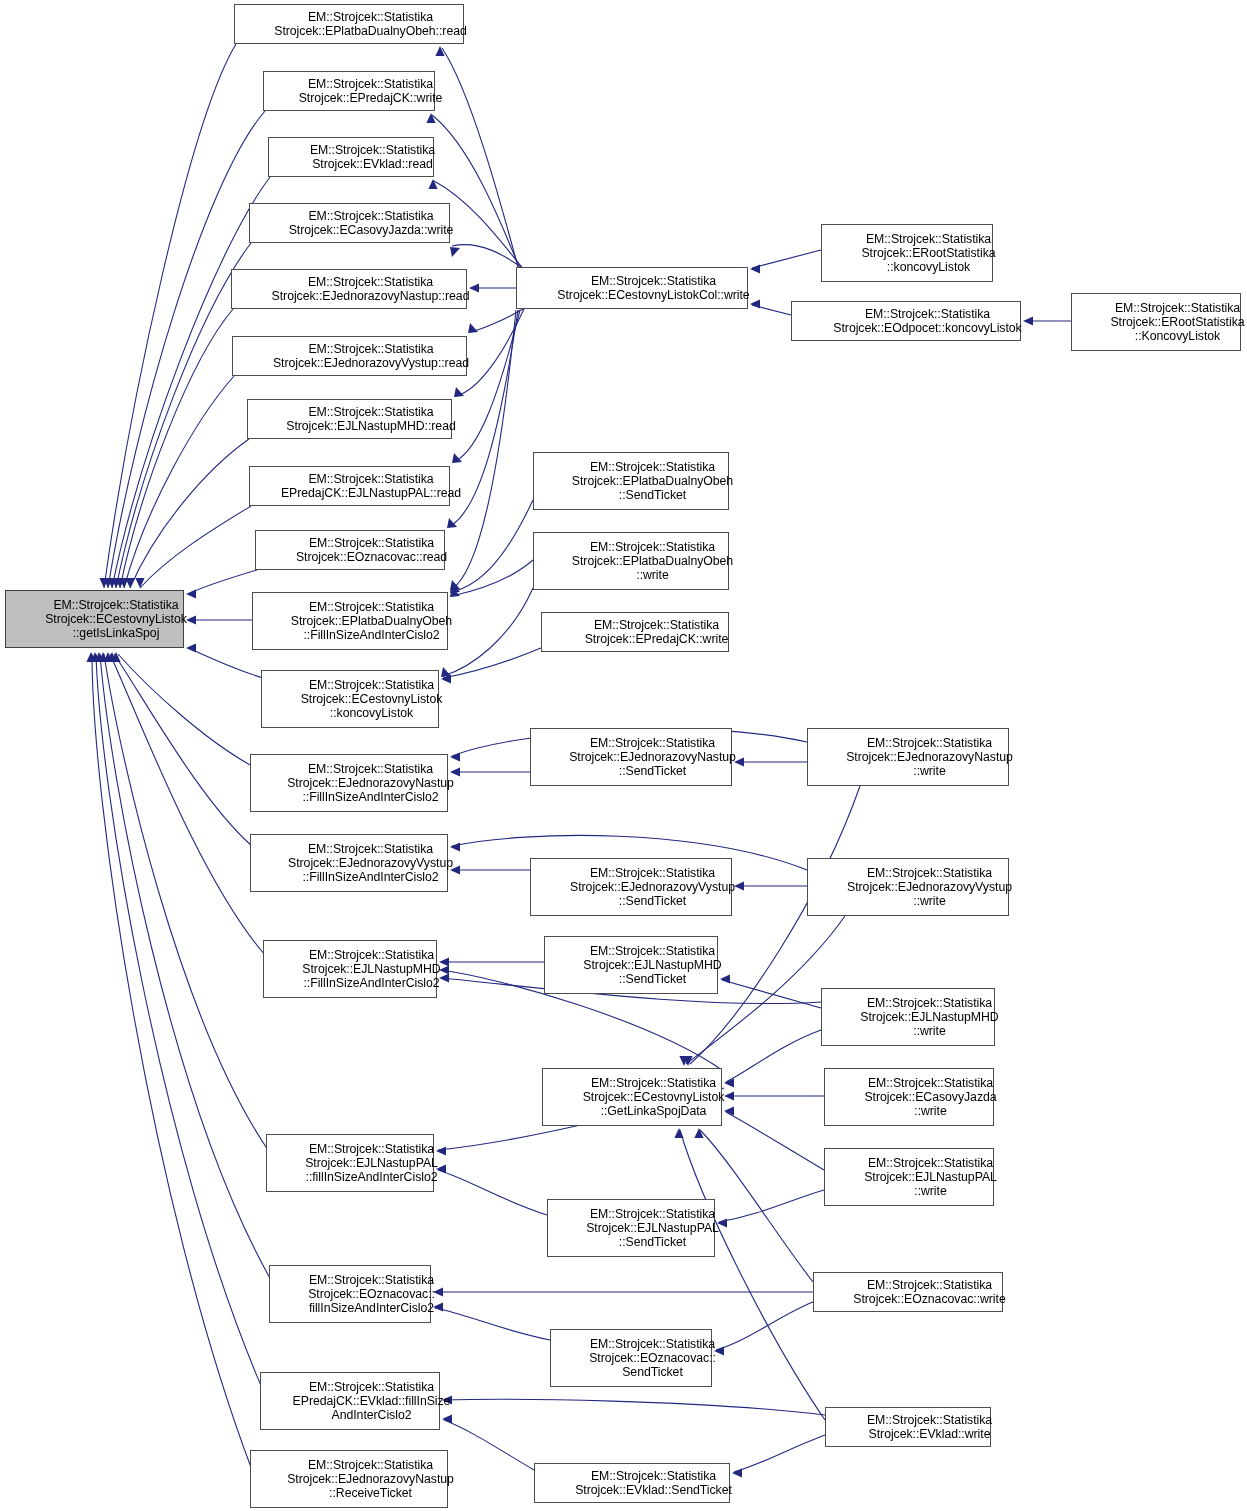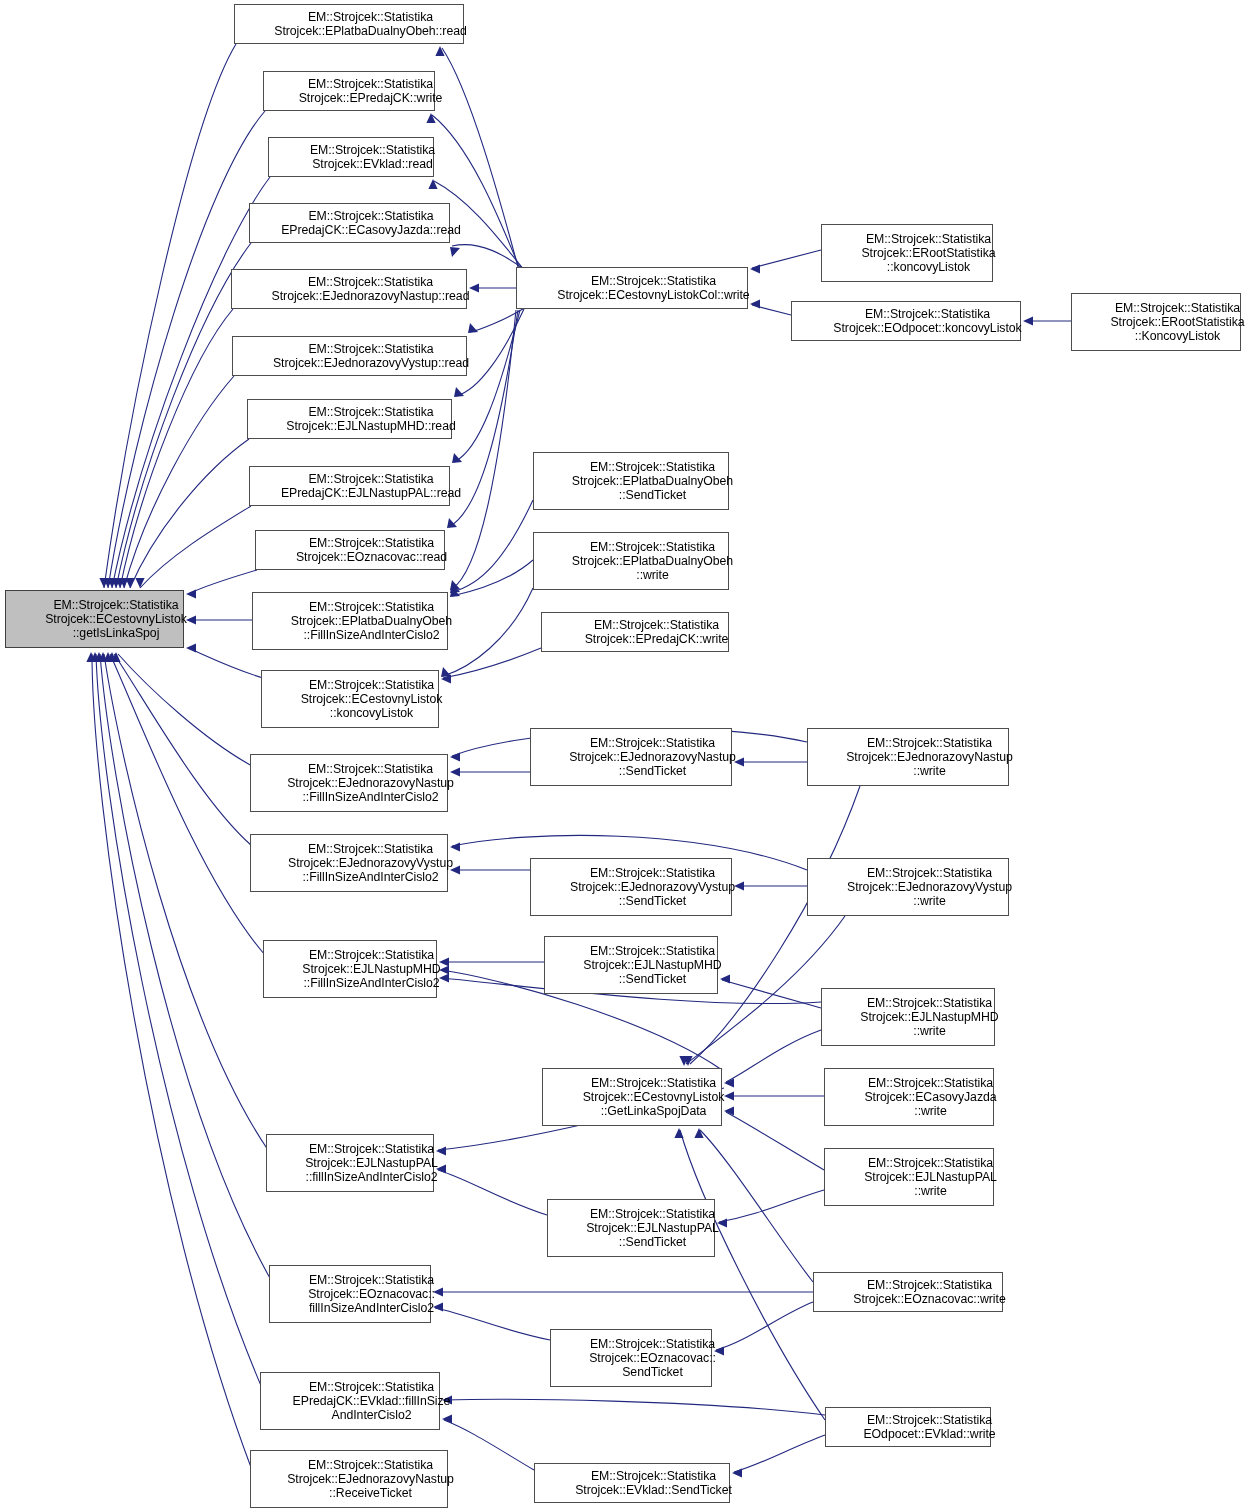--- a/index.html
+++ b/index.html
@@ -200,21 +200,21 @@
       <div class="node" style="left: 263px; top: 71px; width: 172px; height: 40px;">
         <span class="ln">EM::Strojcek::Statistika</span>
         <span class="ln">Strojcek::EPredajCK::write</span>
       </div>
       <div class="node" style="left: 268px; top: 137px; width: 166px; height: 40px;">
         <span class="ln">EM::Strojcek::Statistika</span>
         <span class="ln">Strojcek::EVklad::read</span>
       </div>
       <div class="node" style="left: 249px; top: 203px; width: 201px; height: 40px;">
         <span class="ln">EM::Strojcek::Statistika</span>
-        <span class="ln">EPredajCK::ECasovyJazda::read</span>
+        <span class="ln">Strojcek::ECasovyJazda::write</span>
       </div>
       <div class="node" style="left: 231px; top: 269px; width: 236px; height: 40px;">
         <span class="ln">EM::Strojcek::Statistika</span>
         <span class="ln">Strojcek::EJednorazovyNastup::read</span>
       </div>
       <div class="node" style="left: 232px; top: 336px; width: 235px; height: 40px;">
         <span class="ln">EM::Strojcek::Statistika</span>
         <span class="ln">Strojcek::EJednorazovyVystup::read</span>
       </div>
       <div class="node" style="left: 247px; top: 399px; width: 205px; height: 40px;">
@@ -364,16 +364,16 @@
         <span class="ln">EM::Strojcek::Statistika</span>
         <span class="ln">Strojcek::EJLNastupPAL</span>
         <span class="ln">::write</span>
       </div>
       <div class="node" style="left: 813px; top: 1272px; width: 190px; height: 40px;">
         <span class="ln">EM::Strojcek::Statistika</span>
         <span class="ln">Strojcek::EOznacovac::write</span>
       </div>
       <div class="node" style="left: 825px; top: 1407px; width: 166px; height: 40px;">
         <span class="ln">EM::Strojcek::Statistika</span>
-        <span class="ln">EOdpocet::EVklad::write</span>
+        <span class="ln">Strojcek::EVklad::write</span>
       </div>
     </div>
 </div>
 
 </body></html>

